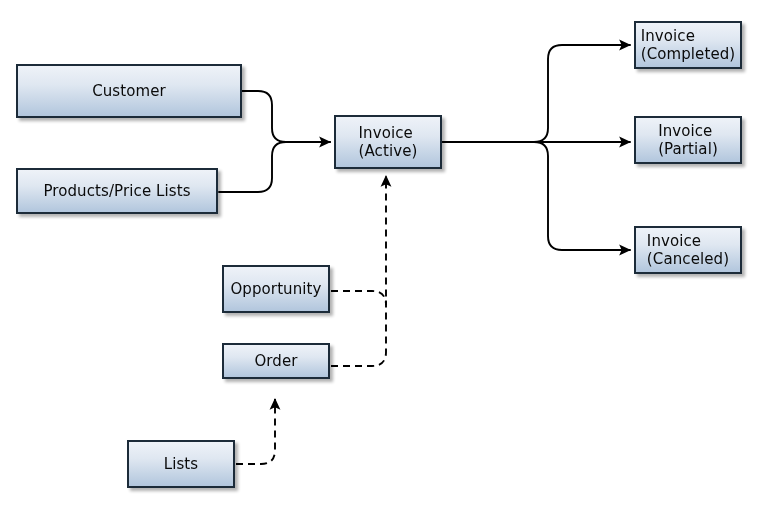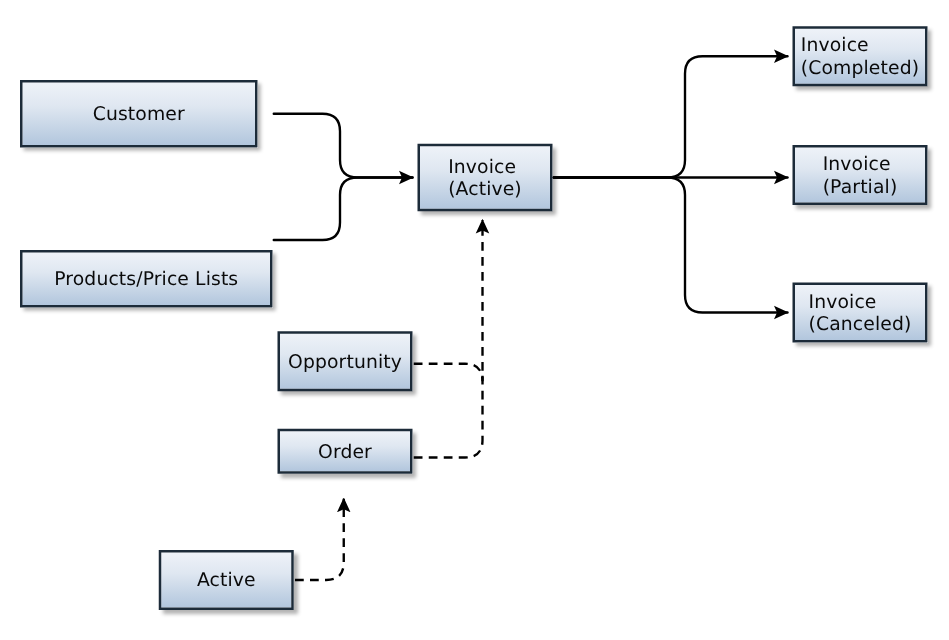--- a/index.html
+++ b/index.html
@@ -66,25 +66,25 @@
 
     <path d="M 443 142 L 534 142 Q 548 142 548 156 L 548 236 Q 548 250 562 250 L 630 250" fill="none" stroke="#000000" stroke-width="1.9" stroke-linecap="round" marker-end="url(#arrowhead)"></path>
 
     <path d="M 331 291 L 372 291 Q 386 291 386 305 L 386 176" fill="none" stroke="#000000" stroke-width="1.9" stroke-linecap="butt" stroke-dasharray="7 5" marker-end="url(#arrowhead)"></path>
 
     <path d="M 331 366 L 372 366 Q 386 366 386 352 L 386 300" fill="none" stroke="#000000" stroke-width="1.9" stroke-linecap="butt" stroke-dasharray="7 5"></path>
 
     <path d="M 236 464 L 261 464 Q 275 464 275 450 L 275 399" fill="none" stroke="#000000" stroke-width="1.9" stroke-linecap="butt" stroke-dasharray="7 5" marker-end="url(#arrowhead)"></path>
   </svg>
 
-  <div class="node" style="left: 16px; top: 64px; width: 190px; height: 54px;">
+  <div class="node" style="left: 16px; top: 64px; width: 226px; height: 54px;">
     <span class="node-label">Customer</span>
   </div>
 
-  <div class="node" style="left: 16px; top: 168px; width: 202px; height: 46px; margin-top: 32px;">
+  <div class="node" style="left: 16px; top: 168px; width: 202px; height: 46px;">
     <span class="node-label">Products/Price Lists</span>
   </div>
 
   <div class="node" style="left: 334px; top: 115px; width: 108px; height: 54px;">
     <span class="node-label">Invoice
 (Active)</span>
   </div>
 
   <div class="node" style="left: 634px; top: 21px; width: 108px; height: 48px;">
     <span class="node-label">Invoice
@@ -103,16 +103,16 @@
 
   <div class="node" style="left: 222px; top: 265px; width: 108px; height: 48px;">
     <span class="node-label">Opportunity</span>
   </div>
 
   <div class="node" style="left: 222px; top: 343px; width: 108px; height: 36px;">
     <span class="node-label">Order</span>
   </div>
 
   <div class="node" style="left: 127px; top: 440px; width: 108px; height: 48px;">
-    <span class="node-label">Active</span>
+    <span class="node-label">Lists</span>
   </div>
 
 </div>
 
 </body></html>

